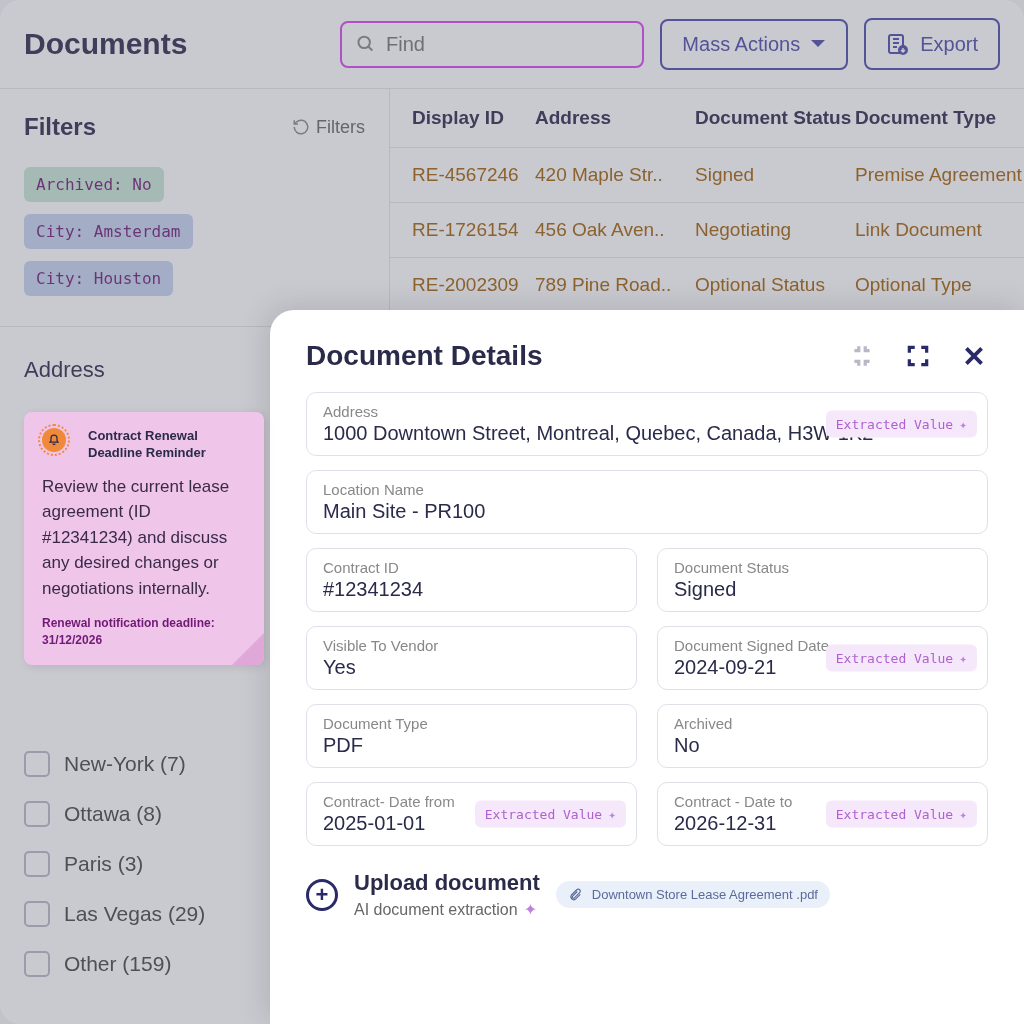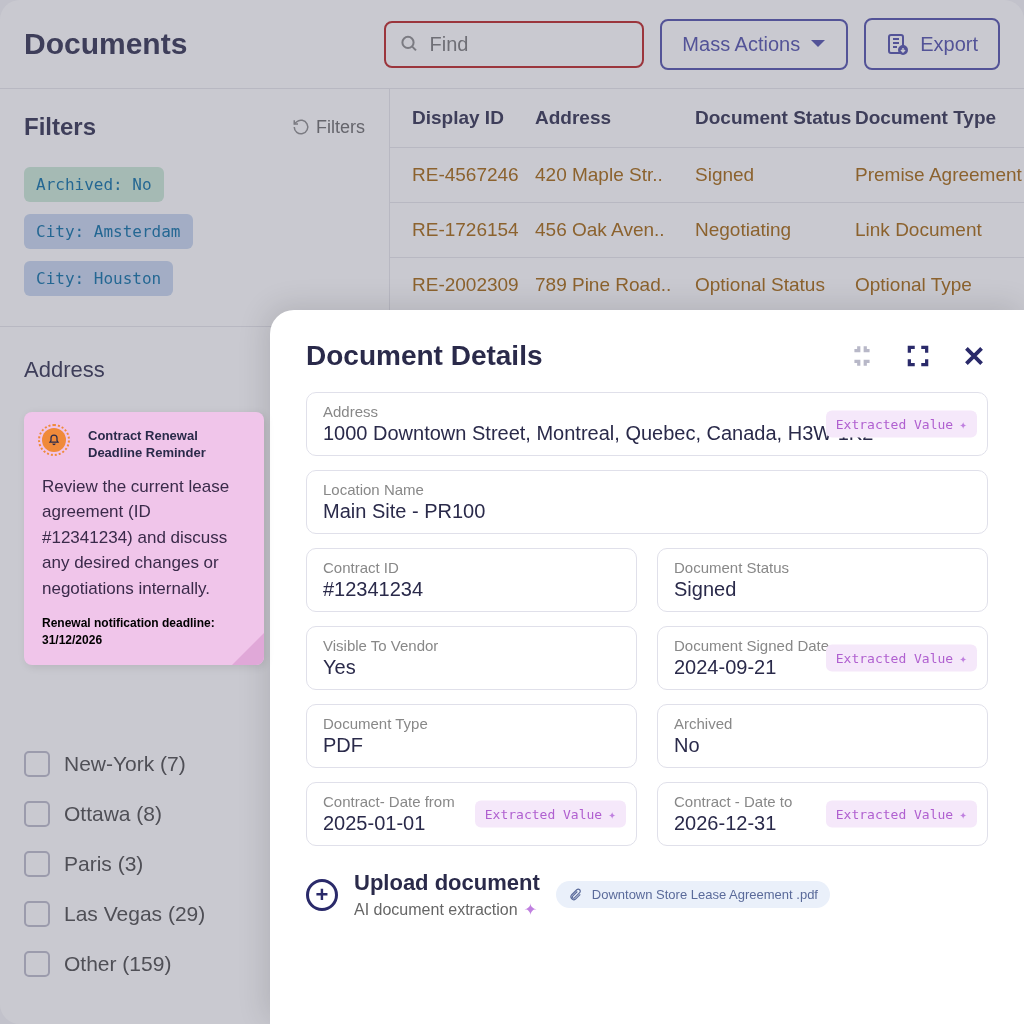--- a/index.html
+++ b/index.html
@@ -1,29 +1,29 @@
 <!DOCTYPE html>
 <html><head>
 <meta charset="utf-8">
 <style>
 * { box-sizing: border-box; margin: 0; padding: 0; }
 body { font-family: -apple-system, BlinkMacSystemFont, 'Segoe UI', sans-serif; background: #f5f5f7; width: 1024px; height: 1024px; overflow: hidden; position: relative; }
 .overlay { position: absolute; inset: 0; background: rgba(100,100,120,0.35); z-index: 5; pointer-events: none; }
 .app { background: #fff; border-radius: 20px; width: 100%; height: 100%; overflow: hidden; position: relative; }
 .topbar { display: flex; align-items: center; padding: 18px 24px; gap: 16px; border-bottom: 1px solid #e5e5ea; }
 .page-title { font-size: 30px; font-weight: 600; color: #2a2a4a; flex: 1; }
-.search-box { display: flex; align-items: center; border: 2px solid #b91c1c; border-radius: 8px; padding: 10px 14px; width: 260px; gap: 10px; }
+.search-box { display: flex; align-items: center; border: 2px solid #d946ef; border-radius: 8px; padding: 10px 14px; width: 304px; gap: 10px; }
 .search-box input { border: none; outline: none; font-size: 20px; color: #666; background: transparent; width: 100%; }
 .btn { display: flex; align-items: center; gap: 10px; border: 2px solid #4a4aa8; border-radius: 8px; padding: 12px 20px; font-size: 20px; font-weight: 500; color: #4a4aa8; background: #fff; cursor: pointer; }
 .main { display: flex; height: calc(100% - 80px); }
 .sidebar { width: 390px; border-right: 1px solid #e5e5ea; padding: 24px; }
 .filters-head { display: flex; align-items: center; justify-content: space-between; margin-bottom: 20px; }
 .filters-title { font-size: 24px; font-weight: 600; color: #2a2a4a; }
 .filters-reset { display: flex; align-items: center; gap: 6px; color: #666; font-size: 18px; }
-.chip { display: inline-block; padding: 8px 12px; border-radius: 6px; font-family: ui-monospace, monospace; font-size: 16px; margin: 6px 6px 6px 0; color: #0369a1; }
+.chip { display: inline-block; padding: 8px 12px; border-radius: 6px; font-family: ui-monospace, monospace; font-size: 16px; margin: 6px 6px 6px 0; color: #701a75; }
 .chip.green { background: #c8e8d4; }
 .chip.blue { background: #c5d5ee; }
 .section-title { font-size: 22px; font-weight: 500; color: #2a2a4a; margin: 30px 0 16px; }
 .checkbox-row { display: flex; align-items: center; gap: 14px; padding: 12px 0; }
 .checkbox { width: 26px; height: 26px; border: 2px solid #b8b8c8; border-radius: 5px; }
 .checkbox-label { font-size: 21px; color: #444; }
 .content { flex: 1; }
 .table-head { display: flex; padding: 18px 0; border-bottom: 1px solid #e5e5ea; }
 .th { font-size: 19px; font-weight: 600; color: #2a2a4a; }
 .col1 { width: 145px; padding-left: 22px; }
@@ -48,21 +48,21 @@
 .upload-text { font-size: 22px; font-weight: 600; color: #2a2a4a; }
 .upload-sub { font-size: 16px; color: #666; margin-top: 4px; display: flex; align-items: center; gap: 6px; }
 .attach-chip { display: flex; align-items: center; gap: 10px; background: #eaf0fa; padding: 6px 12px; border-radius: 14px; font-size: 13px; color: #5a6a9a; }
 .note { position: absolute; left: 24px; top: 412px; width: 240px; background: #f0c5ea; border-radius: 8px; padding: 16px 18px; z-index: 25; box-shadow: 2px 2px 8px rgba(0,0,0,0.1); }
 .note::after { content: ''; position: absolute; bottom: 0; right: 0; width: 32px; height: 32px; background: linear-gradient(135deg, #f0c5ea 50%, #e0a8d8 50%); border-radius: 0 0 8px 0; clip-path: polygon(0 100%, 100% 0, 100% 100%); }
 .note-head { display: flex; gap: 22px; margin-bottom: 12px; align-items: flex-start; }
 .note-bell { width: 24px; height: 24px; background: #f08a3a; border-radius: 50%; display: flex; align-items: center; justify-content: center; flex-shrink: 0; position: relative; }
 .note-bell::before { content: ''; position: absolute; inset: -4px; border: 2px dotted #f08a3a; border-radius: 50%; }
 .note-title { font-size: 13px; font-weight: 700; color: #2a2a4a; line-height: 1.3; }
 .note-body { font-size: 17px; color: #3a2a4a; line-height: 1.5; margin-bottom: 14px; }
-.note-foot { font-size: 12px; font-weight: 600; color: #000000; line-height: 1.4; }
+.note-foot { font-size: 12px; font-weight: 600; color: #701a75; line-height: 1.4; }
 .sparkle { color: #c080e0; }
 </style>
 </head>
 <body>
 
 <div class="app">
   <div class="topbar">
     <div class="page-title">Documents</div>
     <div class="search-box">
       <svg width="22" height="22" viewBox="0 0 24 24" fill="none" stroke="#888" stroke-width="2.5">

